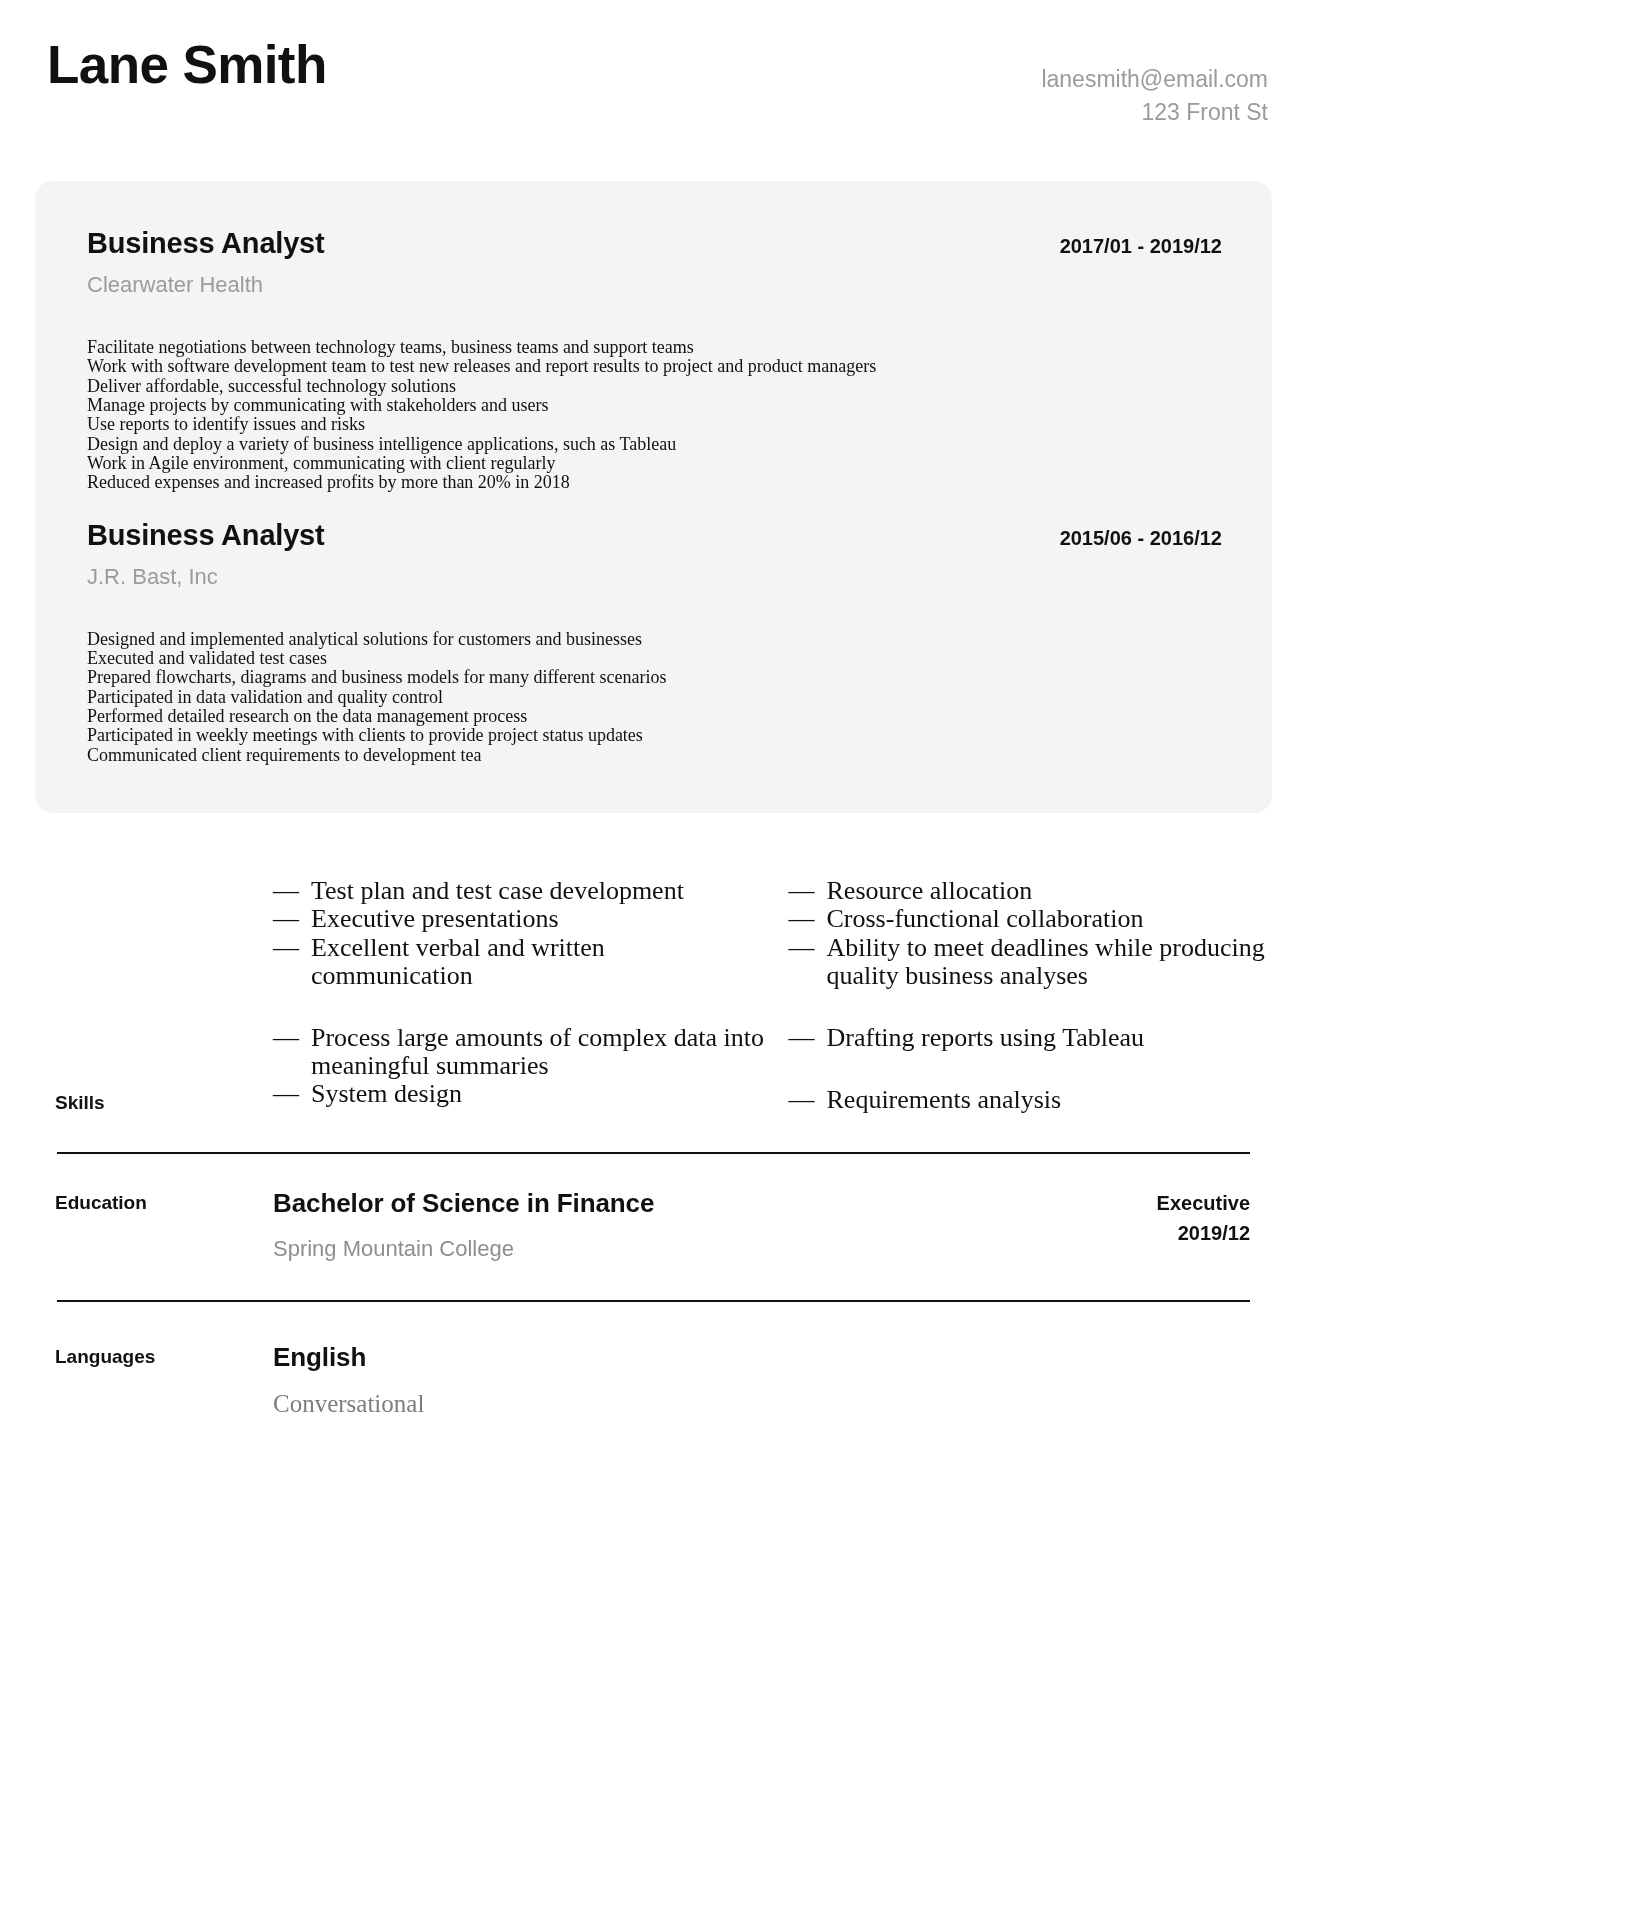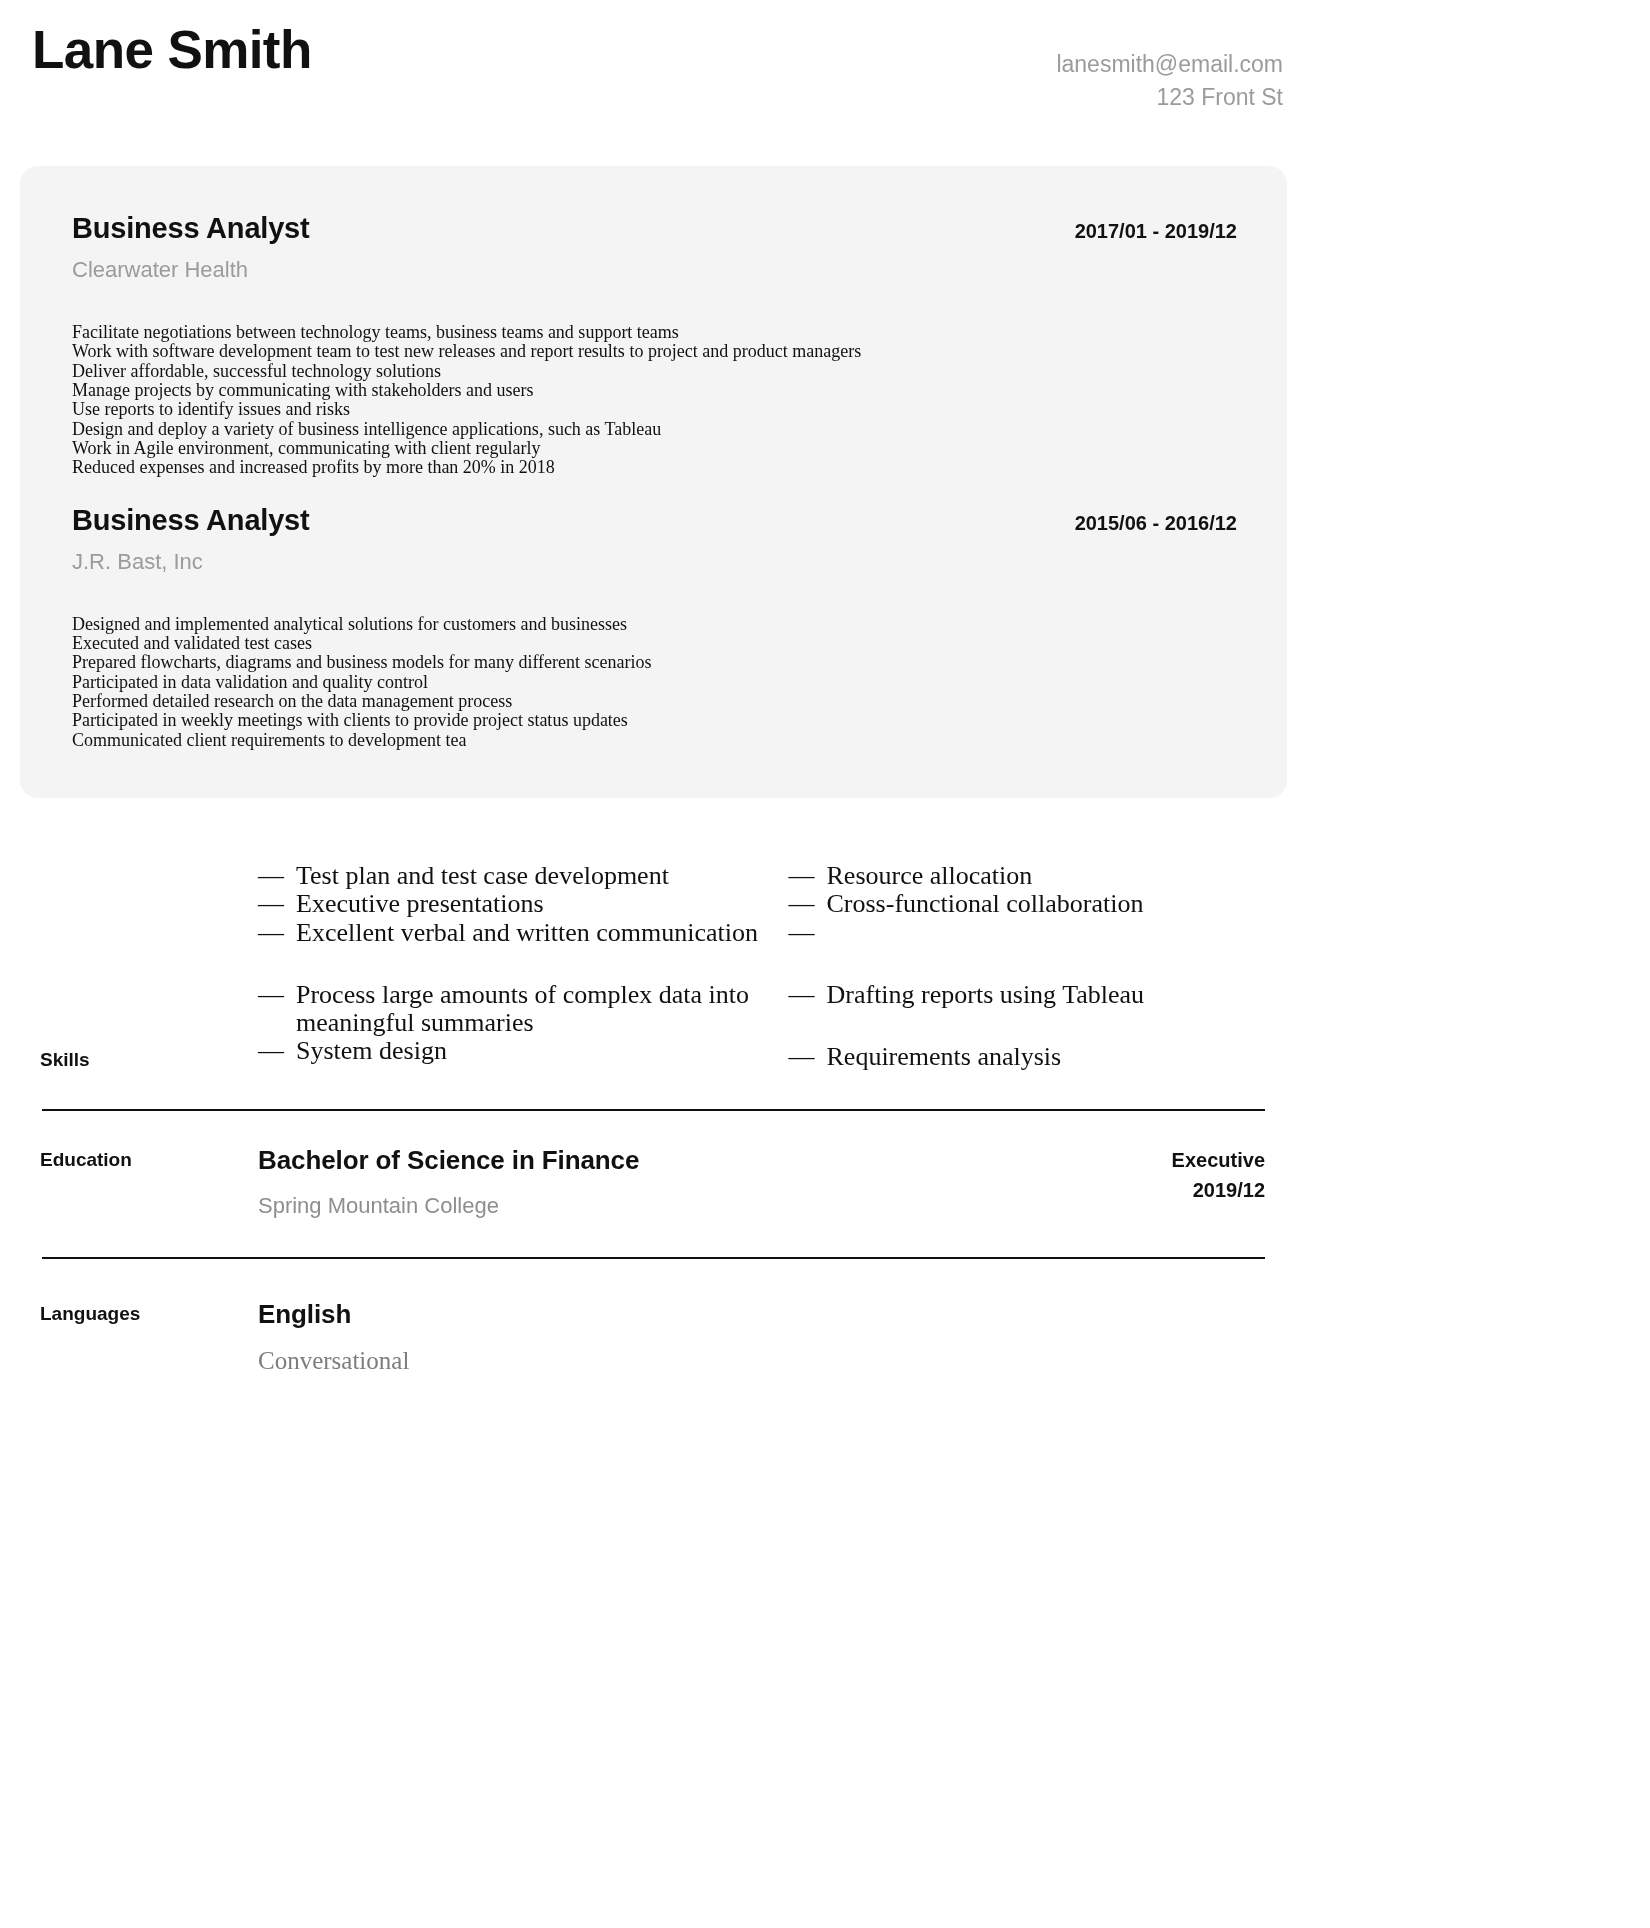--- a/index.html
+++ b/index.html
@@ -12,21 +12,21 @@
     width: 1650px;
     min-height: 1928px;
     font-family: "Liberation Sans", sans-serif;
     color: #1a1a1a;
     -webkit-font-smoothing: antialiased;
   }
 
   .page {
     width: 1307px;
     min-height: 1928px;
-    padding: 0;
+    padding: 15px;
     position: relative;
   }
 
   
   .header {
     display: flex;
     align-items: flex-start;
     justify-content: space-between;
     padding: 22px 22px 0 22px;
     min-height: 140px;
@@ -283,20 +283,21 @@
           <div class="skill-item">
             <span class="dash">—</span>
             <span class="skill-text">Resource allocation</span>
           </div>
           <div class="skill-item">
             <span class="dash">—</span>
             <span class="skill-text">Cross-functional collaboration</span>
           </div>
           <div class="skill-item">
             <span class="dash">—</span>
+            <span class="skill-text">Ability to meet deadlines while producing quality business analyses</span>
           </div>
         </div>
         <div class="skill-group">
           <div class="skill-item">
             <span class="dash">—</span>
             <span class="skill-text">Drafting reports using Tableau</span>
           </div>
         </div>
         <div class="skill-group">
           <div class="skill-item">

